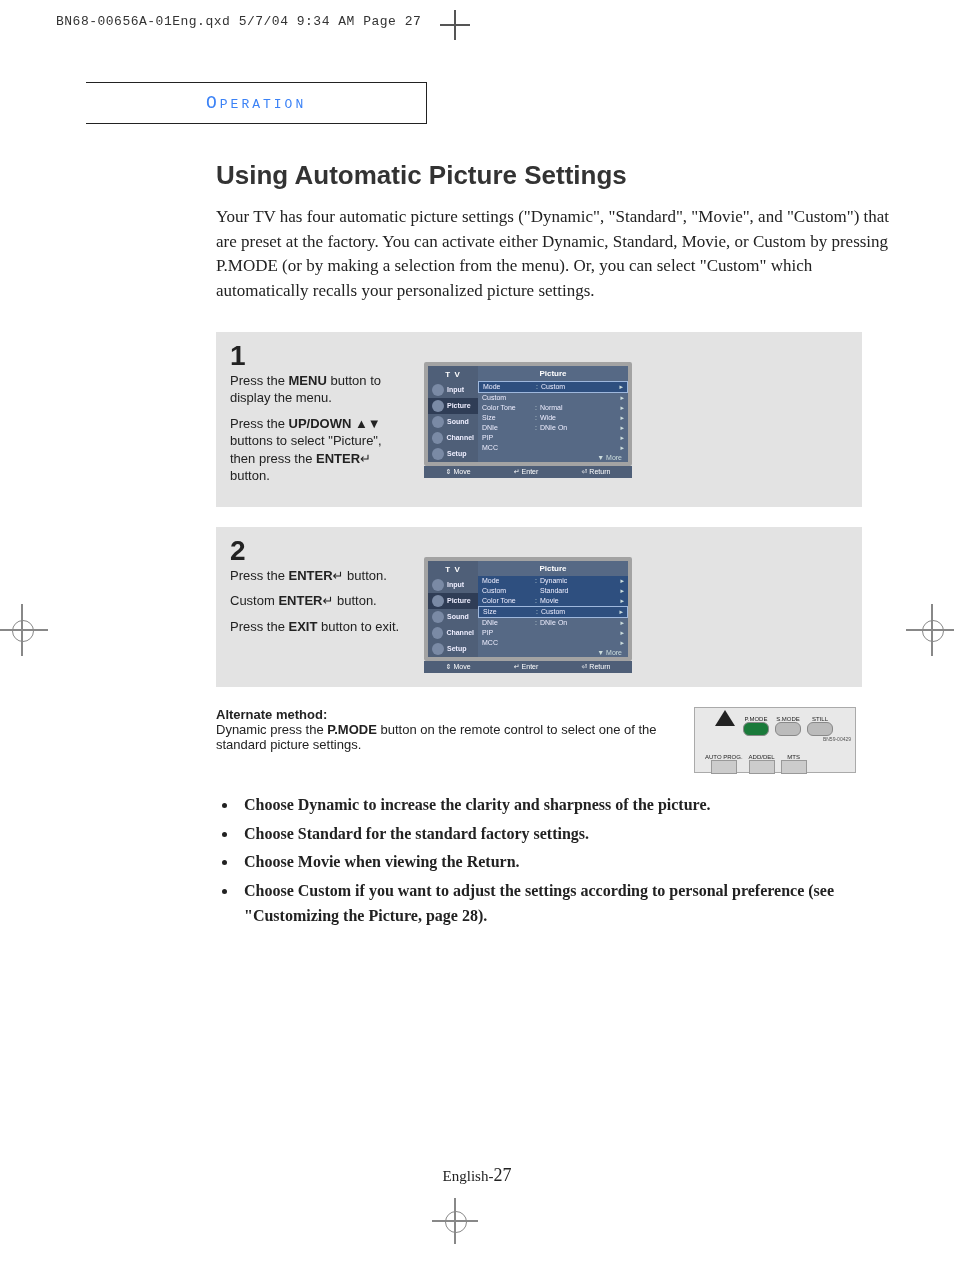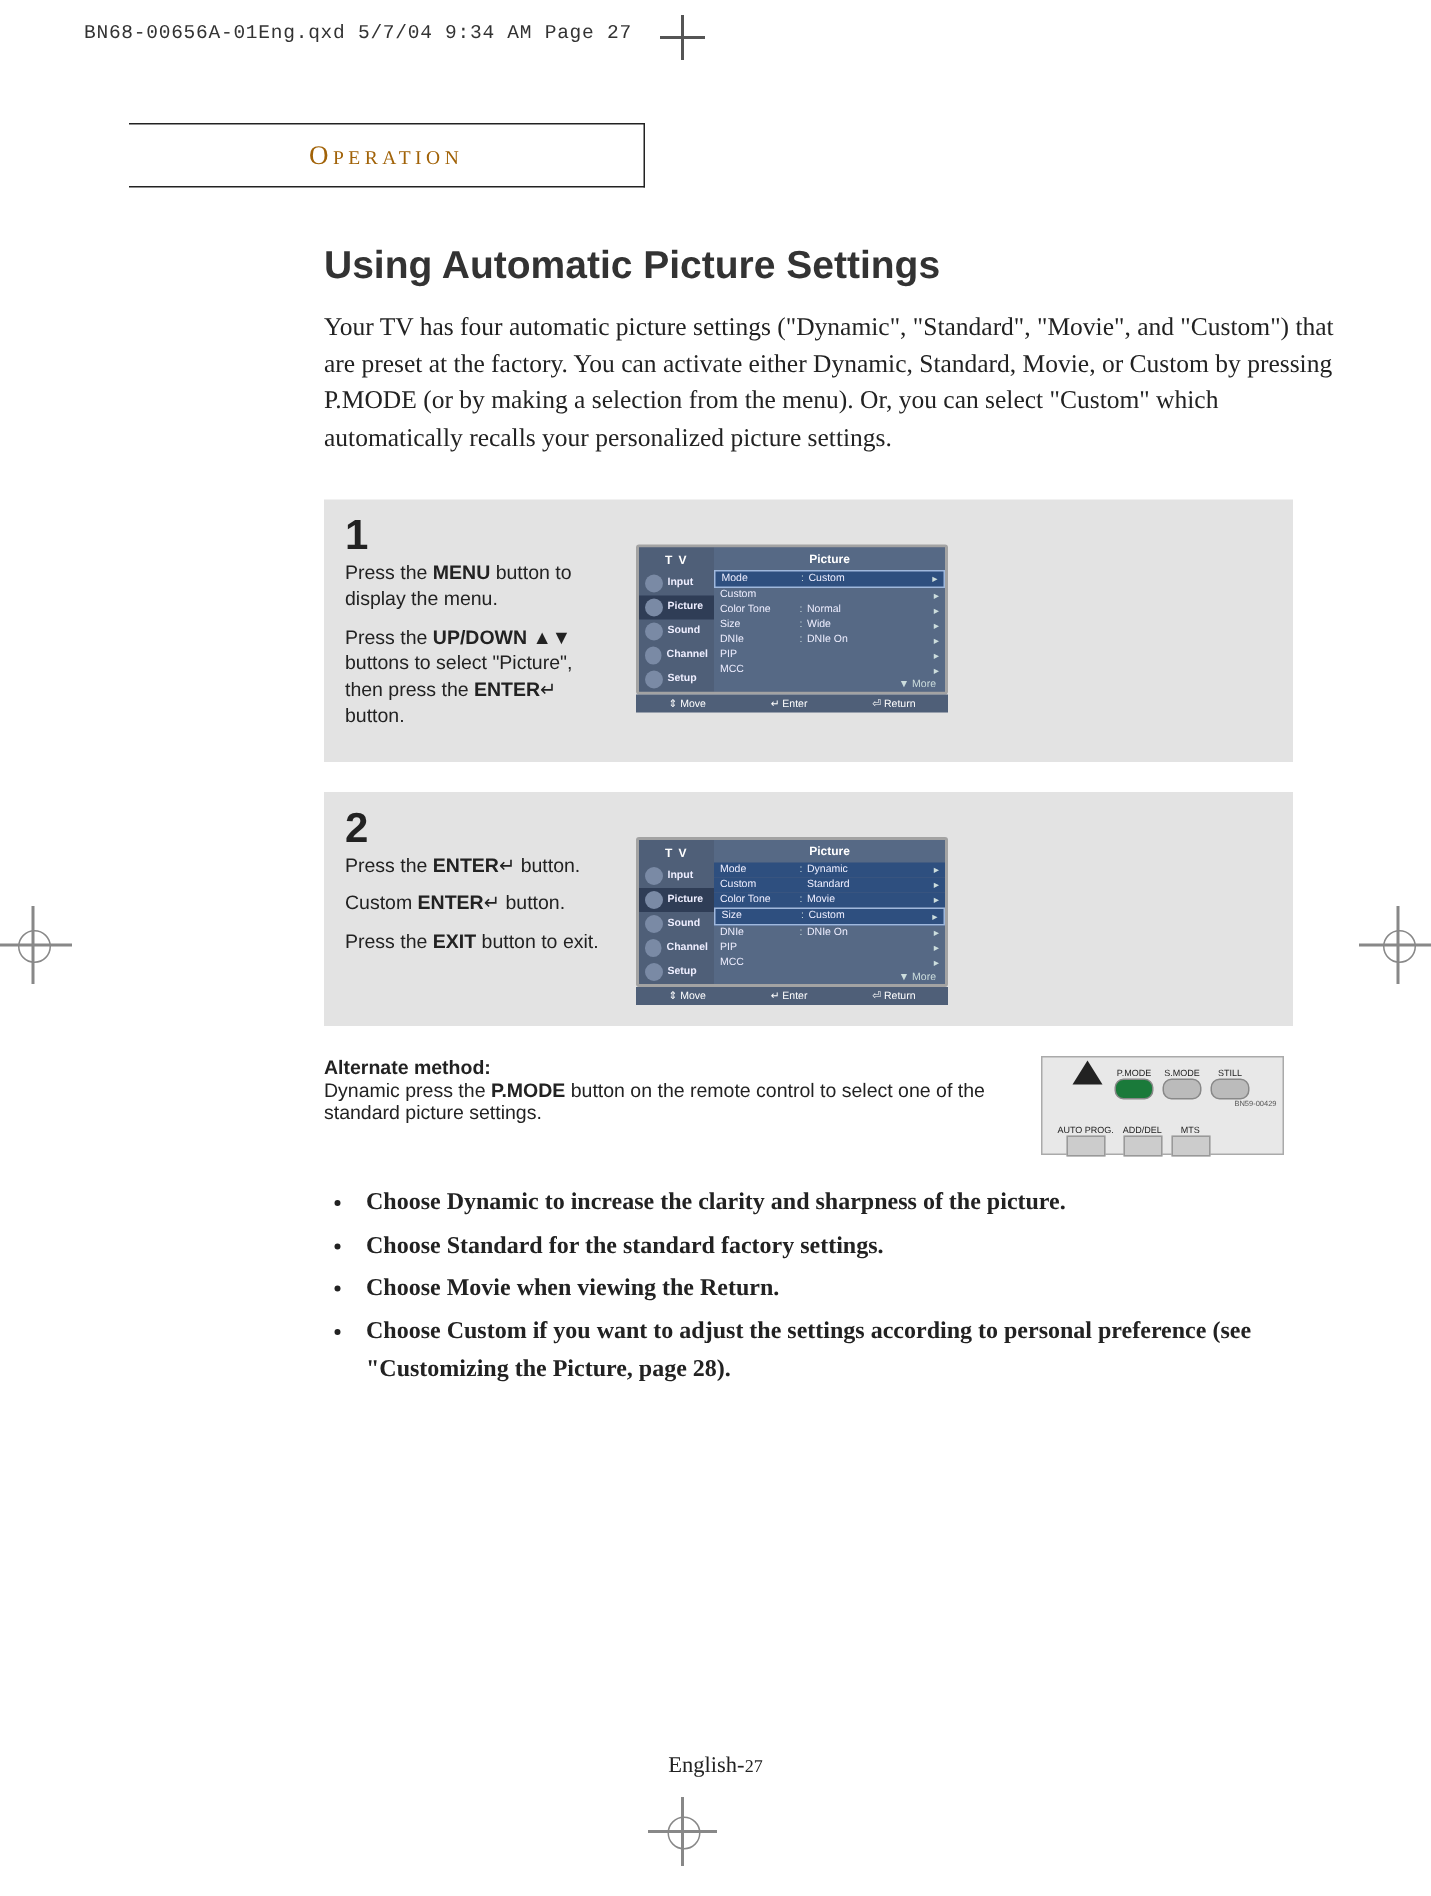--- a/index.html
+++ b/index.html
@@ -57,25 +57,25 @@
 
   .section-bar {
     border: 1px solid #222;
     border-left: none;
     display: inline-block;
     padding: 10px 120px 10px 120px;
     margin-bottom: 36px;
     margin-left: -10px;
   }
   .section-bar span {
-    font-family: Liberation Serif, serif;
+    font-family: Liberation Mono, monospace;
     font-size: 18px;
     letter-spacing: 3px;
     font-variant: small-caps;
-    color: #a16207;
+    color: #3b82f6;
   }
 
   .content { margin-left: 120px; }
 
   h1.page-title {
     font-family: Arial, Helvetica, sans-serif;
     font-size: 26px;
     font-weight: bold;
     color: #333;
     margin: 0 0 14px 0;
@@ -112,21 +112,21 @@
   .osd {
     width: 208px;
     font-family: Arial, Helvetica, sans-serif;
     font-size: 8px;
     color: #fff;
     position: relative;
     margin-top: 20px;
   }
   .osd-outer {
     background: #4f5f78;
-    border: 2px solid #a3a3a3;
+    border: 4px solid #a3a3a3;
     display: flex;
     border-radius: 2px;
   }
   .osd-side {
     width: 50px;
     background: #4f5f78;
     padding-top: 4px;
   }
   .osd-tvlabel {
     text-align: center;
@@ -226,21 +226,21 @@
   }
   .bullets li { margin-bottom: 4px; padding-left: 6px; font-weight: bold; }
 
   .pagenum {
     position: absolute;
     bottom: 78px;
     left: 0; right: 0;
     text-align: center;
     font-size: 15px;
   }
-  .pagenum .pg { font-size: 12px; }
+  .pagenum .pg { font-size: 18px; }
 </style>
 </head>
 <body>
 
 <div class="print-header">BN68-00656A-01Eng.qxd  5/7/04 9:34 AM  Page 27</div>
 <div class="cropmark-top"></div>
 <div class="sidecrop">
     <div class="circ"></div>
   </div>
 <div class="sidecrop sidecrop-r">

